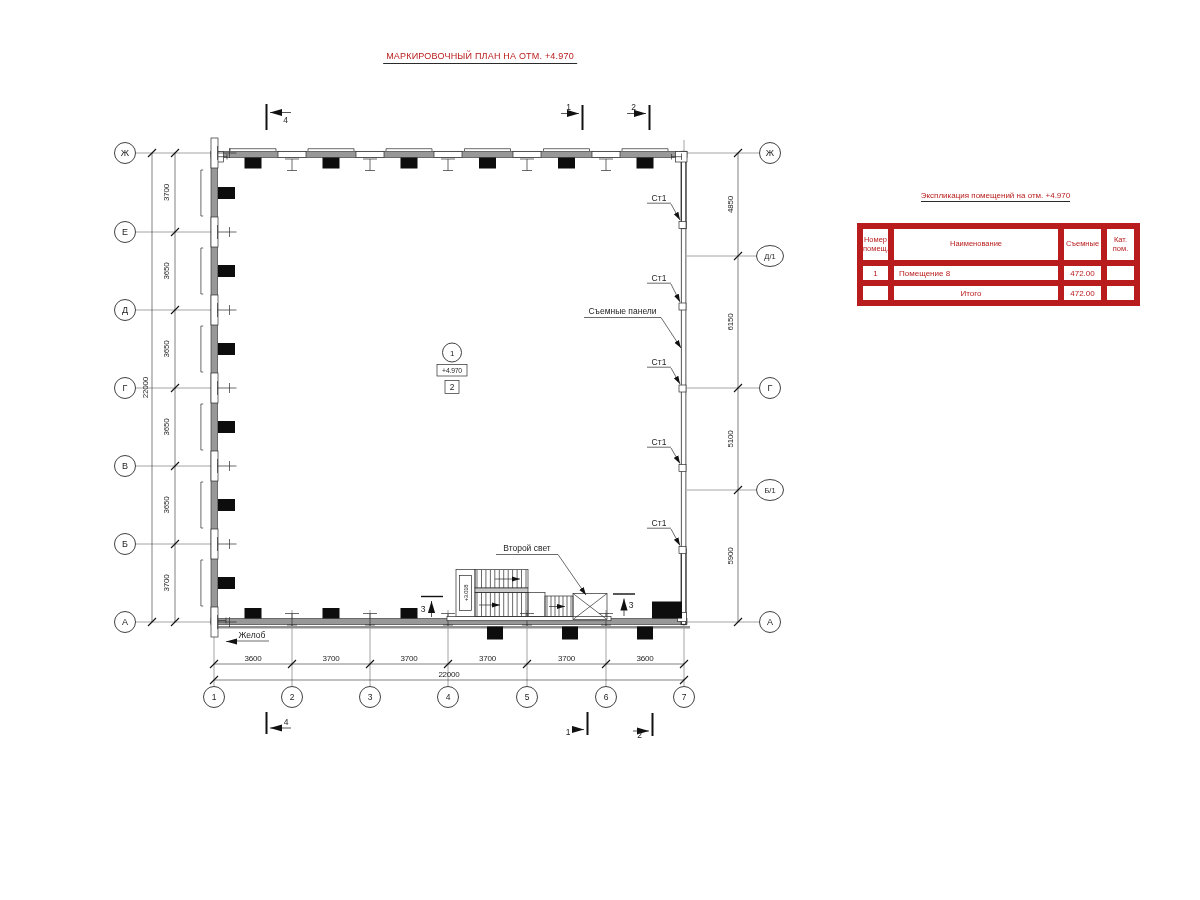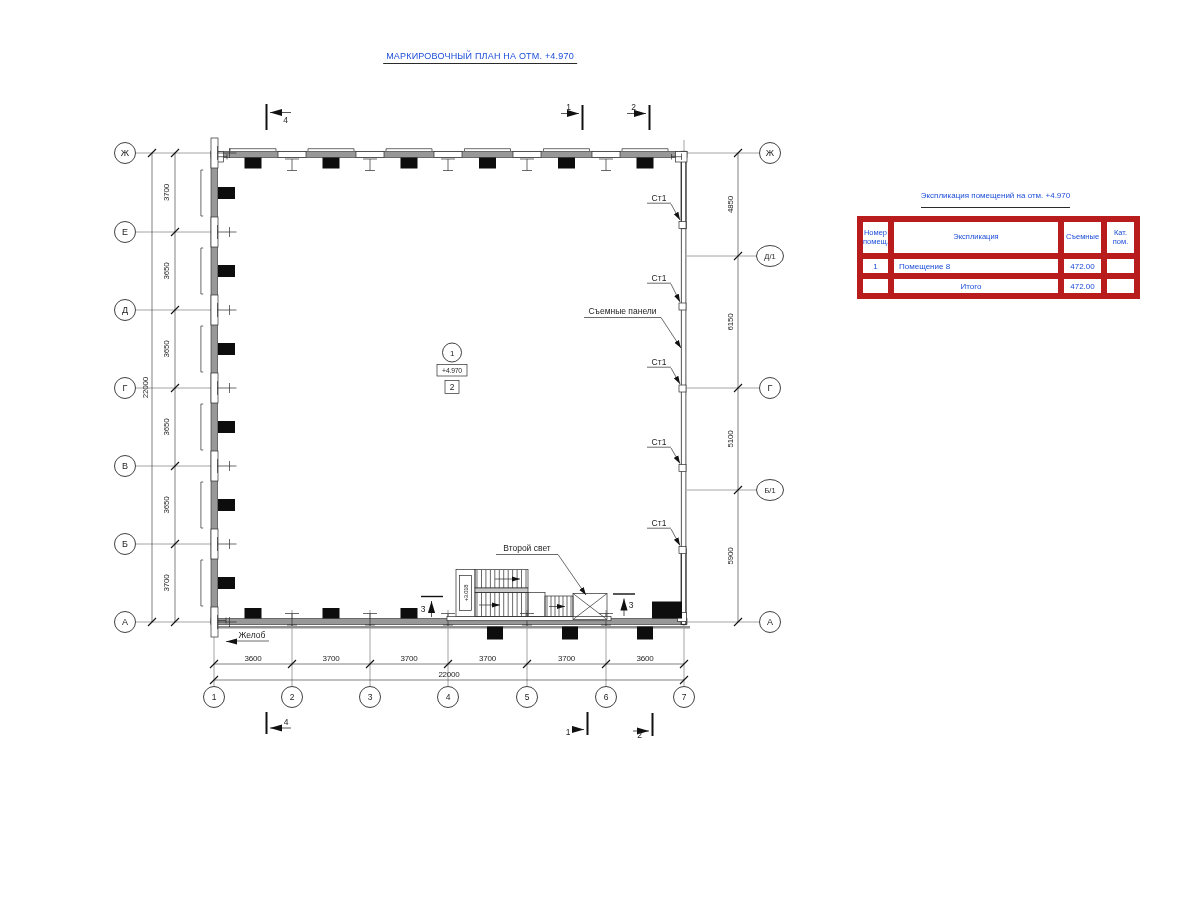--- a/index.html
+++ b/index.html
@@ -1,23 +1,23 @@
 <!DOCTYPE html>
 <html><head>
 <meta charset="utf-8">
 <style>
   html,body{margin:0;padding:0;background:#e8e8e8}
   .canvas{position:relative;width:1200px;height:900px;background:#ffffff;overflow:hidden;
-          font-family:"Liberation Sans",sans-serif;color:#1d4ed8}
+          font-family:"Liberation Sans",sans-serif;color:#b91c1c}
   .plan-title{position:absolute;left:480px;top:51px;transform:translateX(-50%);
               font-size:9px;letter-spacing:.2px;white-space:nowrap;
               border-bottom:1px solid #2b2b2b;padding:0 3px 2px}
   .spec{position:absolute;left:857px;top:191px;width:277px}
-  .spec-title{display:block;width:fit-content;margin:0 auto 8px;font-size:8px;white-space:nowrap;
-              border-bottom:1px solid #2b2b2b;padding-bottom:7px;text-align:center}
+  .spec-title{display:block;width:fit-content;margin:0 auto 21px;font-size:8px;white-space:nowrap;
+              border-bottom:1px solid #2b2b2b;padding-bottom:1px;text-align:center}
   .spec table{border-collapse:collapse;width:277px;table-layout:fixed;font-size:7.5px;border:1.4px solid #222}
   .spec th,.spec td{border:6px solid #b91c1c;padding:0;text-align:center;overflow:hidden;font-weight:normal}
   .spec th{white-space:pre-line;line-height:1.15;height:31px}
   .spec td{height:14px;font-size:8px}
   .name-cell{text-align:left !important;padding-left:5px !important}
   .total-cell{text-align:center;padding-right:10px !important}
   svg text{fill:#1e1e1e}
   .t8{font-size:8px;letter-spacing:-.2px}
   .t85{font-size:8.5px}
   .t9{font-size:9px}
@@ -50,21 +50,21 @@
       <colgroup>
           <col style="width:31px">
           <col style="width:170px">
           <col style="width:43px">
           <col style="width:33px">
         </colgroup>
       <thead>
         <tr>
           <th>Номер
 помещ.</th>
-          <th>Экспликация</th>
+          <th>Наименование</th>
           <th>Съемные</th>
           <th>Кат.
 пом.</th>
         </tr>
       </thead>
       <tbody>
         <tr>
           <td>1</td>
           <td class="name-cell">Помещение 8</td>
           <td>472.00</td>

